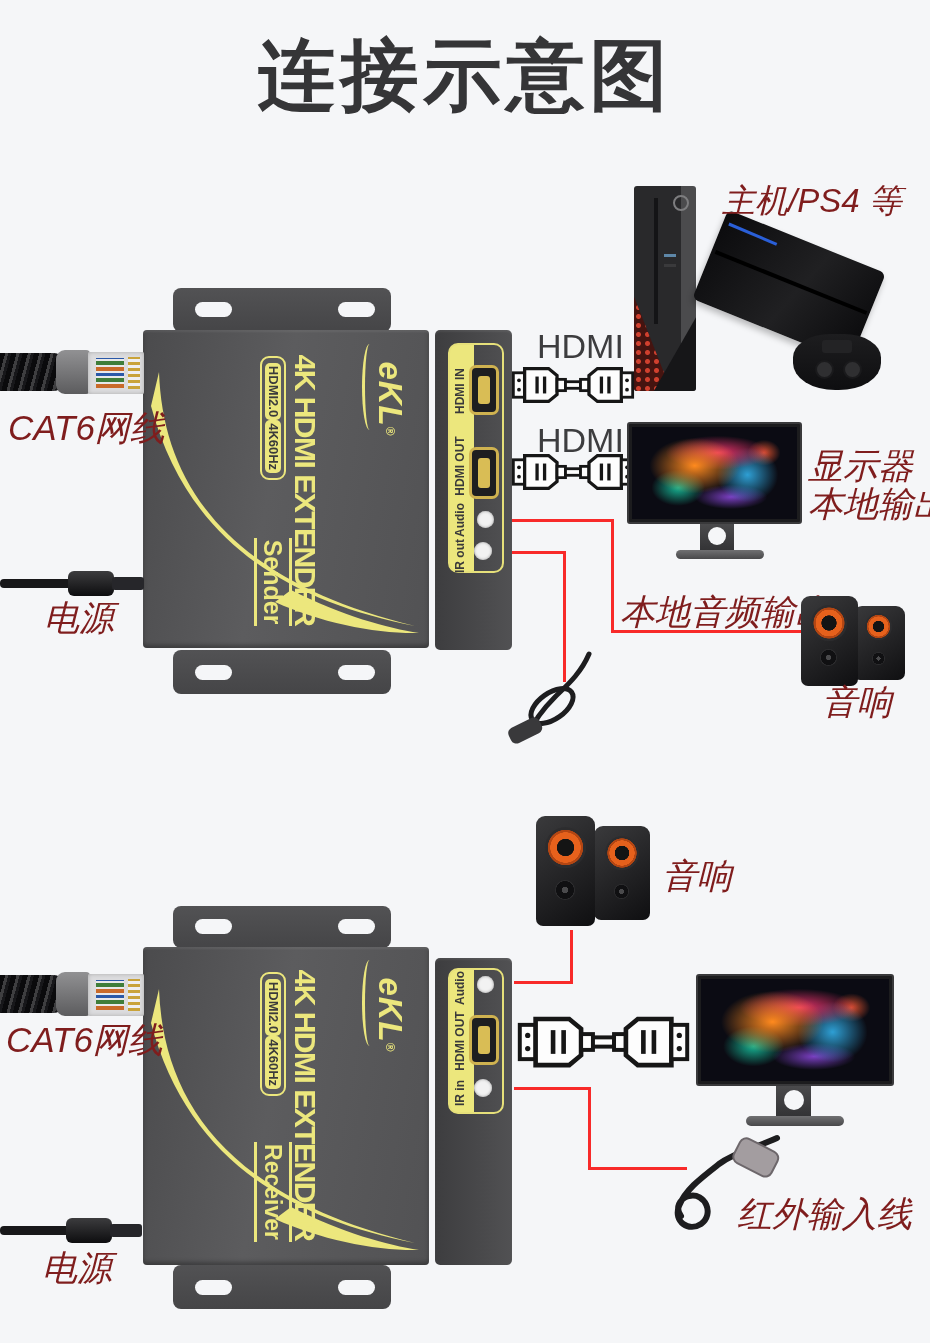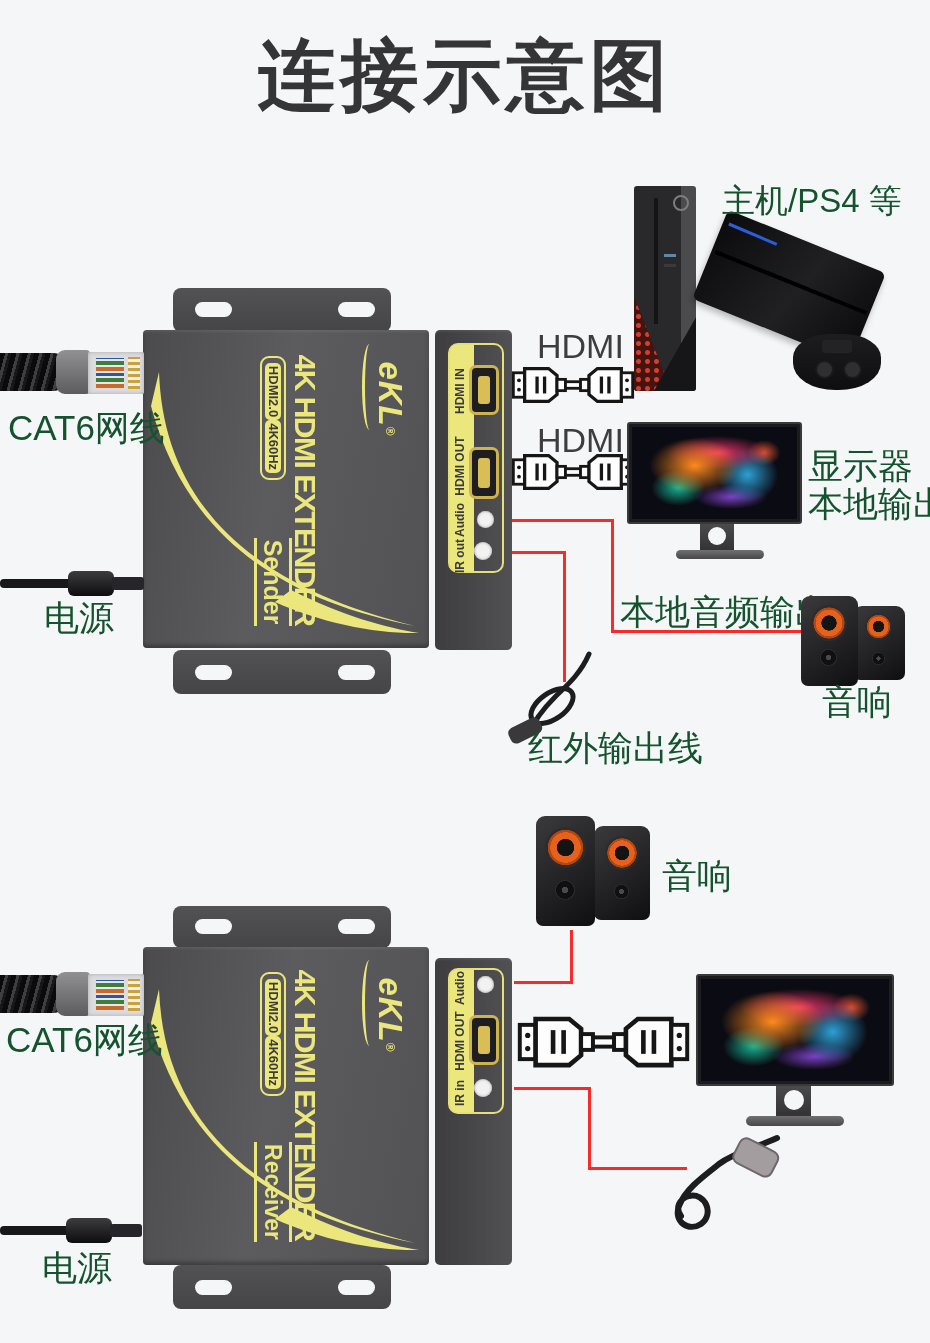--- a/index.html
+++ b/index.html
@@ -1,19 +1,19 @@
 <!DOCTYPE html>
 <html><head>
 <meta charset="utf-8">
 <style>
   html,body{margin:0;padding:0;background:#e9eaec;}
   .canvas{position:relative;width:930px;height:1343px;background:#f5f6f8;overflow:hidden;
           font-family:"Liberation Sans",sans-serif;}
   .abs{position:absolute;}
-  .cn{font-size:35px;line-height:1.12;color:#14532d;white-space:nowrap;}
+  .cn{font-size:35px;line-height:1.12;color:#7f1d1d;white-space:nowrap;font-style:italic;}
   .page-title{position:absolute;top:24px;left:0;width:100%;text-align:center;margin:0;
               font-family:"Liberation Serif","DejaVu Serif",serif;font-weight:700;
               font-size:78px;letter-spacing:5px;color:#353537;}
   
   .rw{position:absolute;}
   .rw>.ri{position:absolute;top:0;left:0;transform-origin:top left;display:flex;
           align-items:center;justify-content:center;white-space:nowrap;}
   .cw>.ri{transform:rotate(90deg) translateY(-100%);}
   .ccw>.ri{transform:rotate(-90deg) translateX(-100%);}
   
@@ -262,21 +262,20 @@
       <div class="tweeter" style="left:19px;top:53px;width:17px;height:17px;"></div>
     </div>
   </div>
   <div class="abs cn" style="left:822px;top:682px;">音响</div>
 
   <svg class="abs" style="left:505px;top:648px;" width="100" height="104" viewBox="0 0 100 104">
     <path d="M84,6 C75,27 60,39 50,49 C36,63 28,75 24,86" stroke="#1d1d1f" stroke-width="5" fill="none" stroke-linecap="round"></path>
     <ellipse cx="47" cy="58" rx="24" ry="13" transform="rotate(-35 47 58)" stroke="#1d1d1f" stroke-width="5" fill="none"></ellipse>
     <rect x="3" y="74" width="34" height="17" rx="6" transform="rotate(-26 20 82)" fill="#39393b"></rect>
   </svg>
-  <div class="abs cn" style="left:528px;top:728px;">红外输出线</div>
 
   <div class="abs" style="left:536px;top:816px;width:122px;height:114px;">
     <div class="speaker" style="left:58px;top:10px;width:56px;height:94px;">
       <div class="driver" style="left:11px;top:10px;width:34px;height:34px;"></div>
       <div class="tweeter" style="left:20px;top:58px;width:15px;height:15px;"></div>
     </div>
     <div class="speaker" style="left:0;top:0;width:59px;height:110px;">
       <div class="driver" style="left:9px;top:11px;width:41px;height:41px;"></div>
       <div class="tweeter" style="left:19px;top:64px;width:20px;height:20px;"></div>
     </div>
@@ -378,14 +377,15 @@
         <rect x="34" y="13" width="3.5" height="18"></rect>
       <rect x="94.5" y="13" width="3.5" height="18"></rect>
         <rect x="102.5" y="13" width="3.5" height="18"></rect>
     </g>
   </svg>
 
   <svg class="abs" style="left:655px;top:1128px;" width="135" height="112" viewBox="0 0 135 112">
     <path d="M122,10 C100,20 80,24 64,36 C46,50 30,62 24,78 C18,94 34,104 46,96 C60,86 50,64 34,68 C24,71 20,80 26,88" stroke="#1d1d1f" stroke-width="6" fill="none" stroke-linecap="round"></path>
     <rect x="80" y="16" width="42" height="27" rx="7" transform="rotate(27 101 29)" fill="#a39da0" stroke="#6d676b" stroke-width="2"></rect>
   </svg>
+  <div class="abs cn" style="left:737px;top:1194px;">红外输入线</div>
 
 </div>
 
 </body></html>

